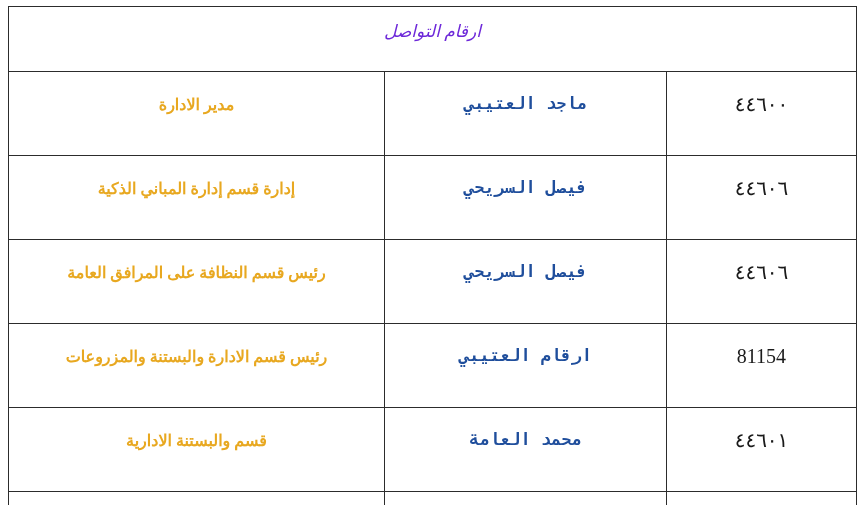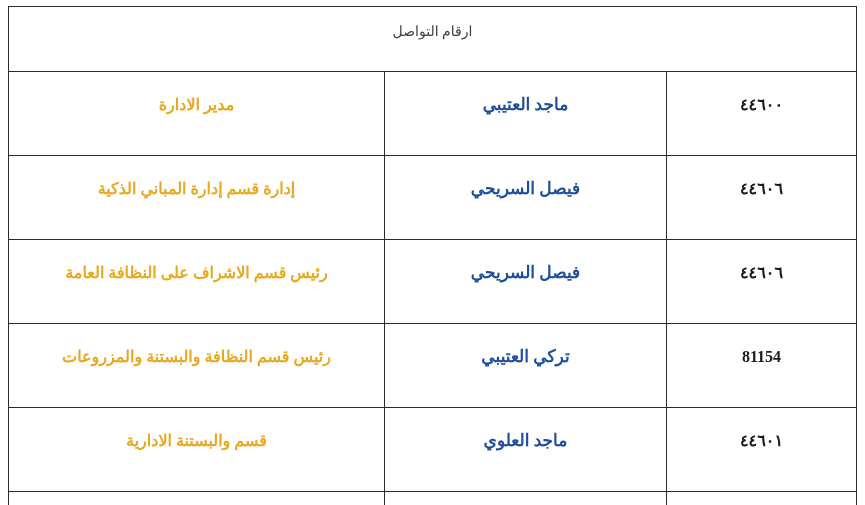--- a/index.html
+++ b/index.html
@@ -35,49 +35,51 @@
   
   col.c-phone { width: 190px; }
   col.c-name  { width: 282px; }
   col.c-role  { width: 376px; }
 
   .title-row td {
     height: 64px;
     padding-bottom: 6px;
   }
   .title-text {
-    color: #404040;
-    font-size: 14px;
+    color: #6d28d9;
+    font-size: 17px;
     font-weight: normal;
     line-height: 1.2;
     letter-spacing: 0.2px;
     display: block;
     margin-top: -14px;
+    font-style: italic;
   }
   .data-row td {
     height: 83px;
   }
   .cell-role {
     color: #e8a820;
     font-size: 16px;
     font-weight: bold;
     line-height: 1.25;
     padding: 0 6px;
   }
   .cell-name {
     color: #1f4e9c;
     font-size: 17px;
     font-weight: bold;
     line-height: 1.25;
     padding: 0 6px;
+    font-family: Liberation Mono, monospace;
   }
   .cell-phone {
     color: #1a1a1a;
-    font-size: 16px;
-    font-weight: bold;
+    font-size: 20px;
+    font-weight: normal;
     line-height: 1.25;
     direction: rtl;
     padding: 0 6px;
   }
   .data-row .cell-inner {
     display: block;
     margin-top: -18px;
   }
   .footer-row td {
     height: 30px;
@@ -126,42 +128,42 @@
       </tr>
 
       <tr class="data-row">
         <td class="cell-phone">
           <span class="cell-inner">٤٤٦٠٦</span>
         </td>
         <td class="cell-name">
           <span class="cell-inner">فيصل السريحي</span>
         </td>
         <td class="cell-role">
-          <span class="cell-inner">رئيس قسم الاشراف على النظافة العامة</span>
+          <span class="cell-inner">رئيس قسم النظافة على المرافق العامة</span>
         </td>
       </tr>
 
       <tr class="data-row">
         <td class="cell-phone">
           <span class="cell-inner">81154</span>
         </td>
         <td class="cell-name">
-          <span class="cell-inner">تركي العتيبي</span>
+          <span class="cell-inner">ارقام العتيبي</span>
         </td>
         <td class="cell-role">
-          <span class="cell-inner">رئيس قسم النظافة والبستنة والمزروعات</span>
+          <span class="cell-inner">رئيس قسم الادارة والبستنة والمزروعات</span>
         </td>
       </tr>
 
       <tr class="data-row">
         <td class="cell-phone">
           <span class="cell-inner">٤٤٦٠١</span>
         </td>
         <td class="cell-name">
-          <span class="cell-inner">ماجد العلوي</span>
+          <span class="cell-inner">محمد العامة</span>
         </td>
         <td class="cell-role">
           <span class="cell-inner">قسم والبستنة الادارية</span>
         </td>
       </tr>
 
       <tr class="footer-row">
         <td class="cell-phone empty"></td>
         <td class="cell-name empty"></td>
         <td class="cell-role empty"></td>

